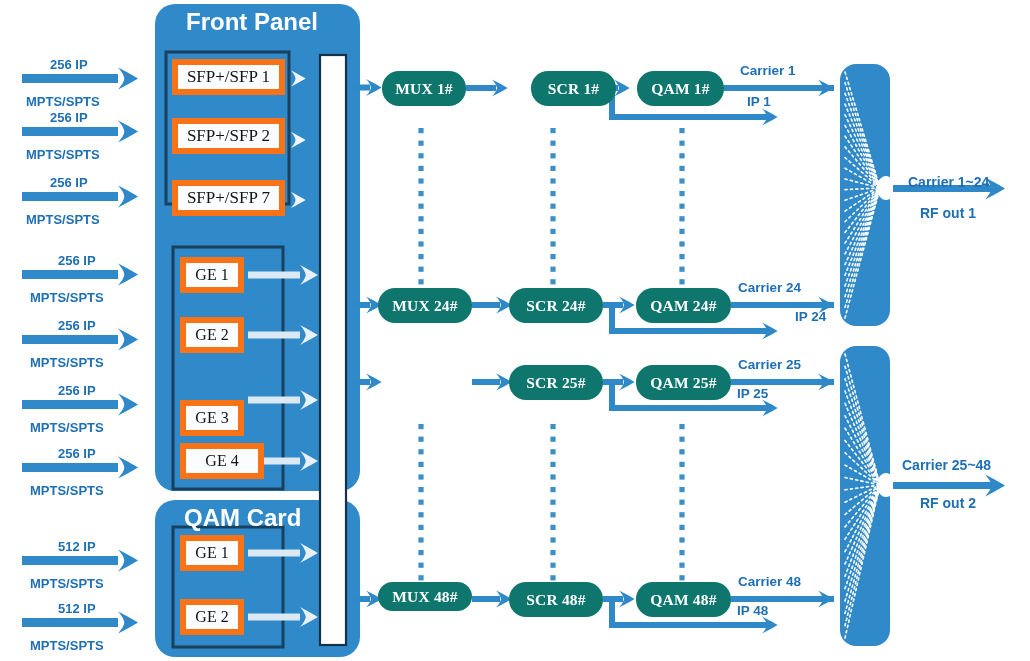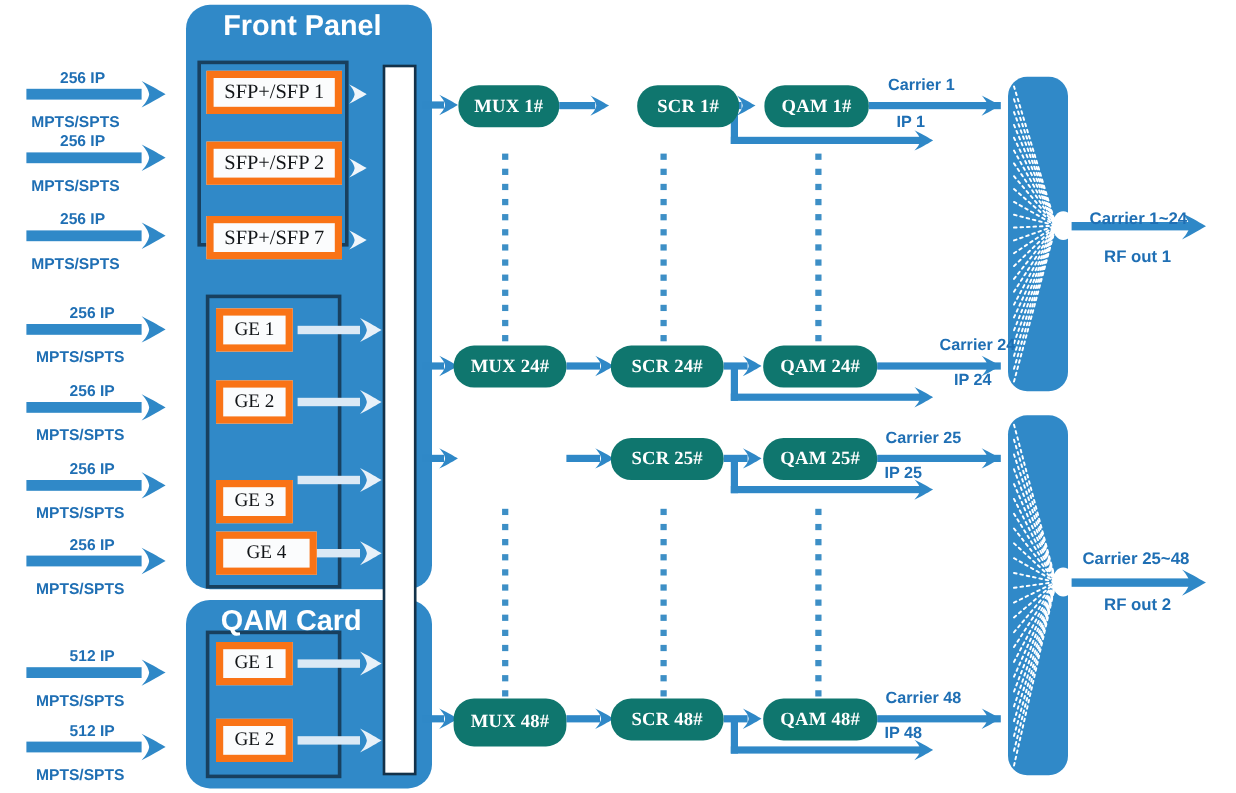--- a/index.html
+++ b/index.html
@@ -405,28 +405,28 @@
   <div class="pill" style="left:531px; top:71px; width:85px; height:35px;">SCR 1#</div>
   <div class="pill" style="left:637px; top:71px; width:87px; height:35px;">QAM 1#</div>
 
   <div class="pill" style="left:378px; top:288px; width:94px; height:35px;">MUX 24#</div>
   <div class="pill" style="left:509px; top:288px; width:94px; height:35px;">SCR 24#</div>
   <div class="pill" style="left:636px; top:288px; width:95px; height:35px;">QAM 24#</div>
 
   <div class="pill" style="left:509px; top:365px; width:94px; height:35px;">SCR 25#</div>
   <div class="pill" style="left:636px; top:365px; width:95px; height:35px;">QAM 25#</div>
 
-  <div class="pill" style="left:378px; top:582px; width:94px; height:40px;">MUX 48#</div>
+  <div class="pill" style="left:378px; top:582px; width:94px; height:29px;">MUX 48#</div>
   <div class="pill" style="left:509px; top:582px; width:94px; height:35px;">SCR 48#</div>
   <div class="pill" style="left:636px; top:582px; width:95px; height:35px;">QAM 48#</div>
 
   <div class="lbl lbl-out" style="left:740px; top:64px;">Carrier 1</div>
   <div class="lbl lbl-out" style="left:721px; top:95px;padding-left:26px;">IP 1</div>
 
-  <div class="lbl lbl-out" style="left:738px; top:281px;margin-left:45px;">Carrier 24</div>
+  <div class="lbl lbl-out" style="left:738px; top:281px;">Carrier 24</div>
   <div class="lbl lbl-out" style="left:764px; top:310px;margin-left:31px;">IP 24</div>
 
   <div class="lbl lbl-out" style="left:738px; top:358px;">Carrier 25</div>
   <div class="lbl lbl-out" style="left:737px; top:387px;">IP 25</div>
 
   <div class="lbl lbl-out" style="left:738px; top:575px;">Carrier 48</div>
   <div class="lbl lbl-out" style="left:737px; top:604px;">IP 48</div>
 
   <div class="lbl lbl-rf" style="left:908px; top:175px;">Carrier 1~24</div>
   <div class="lbl lbl-rf" style="left:920px; top:206px;">RF out 1</div>

